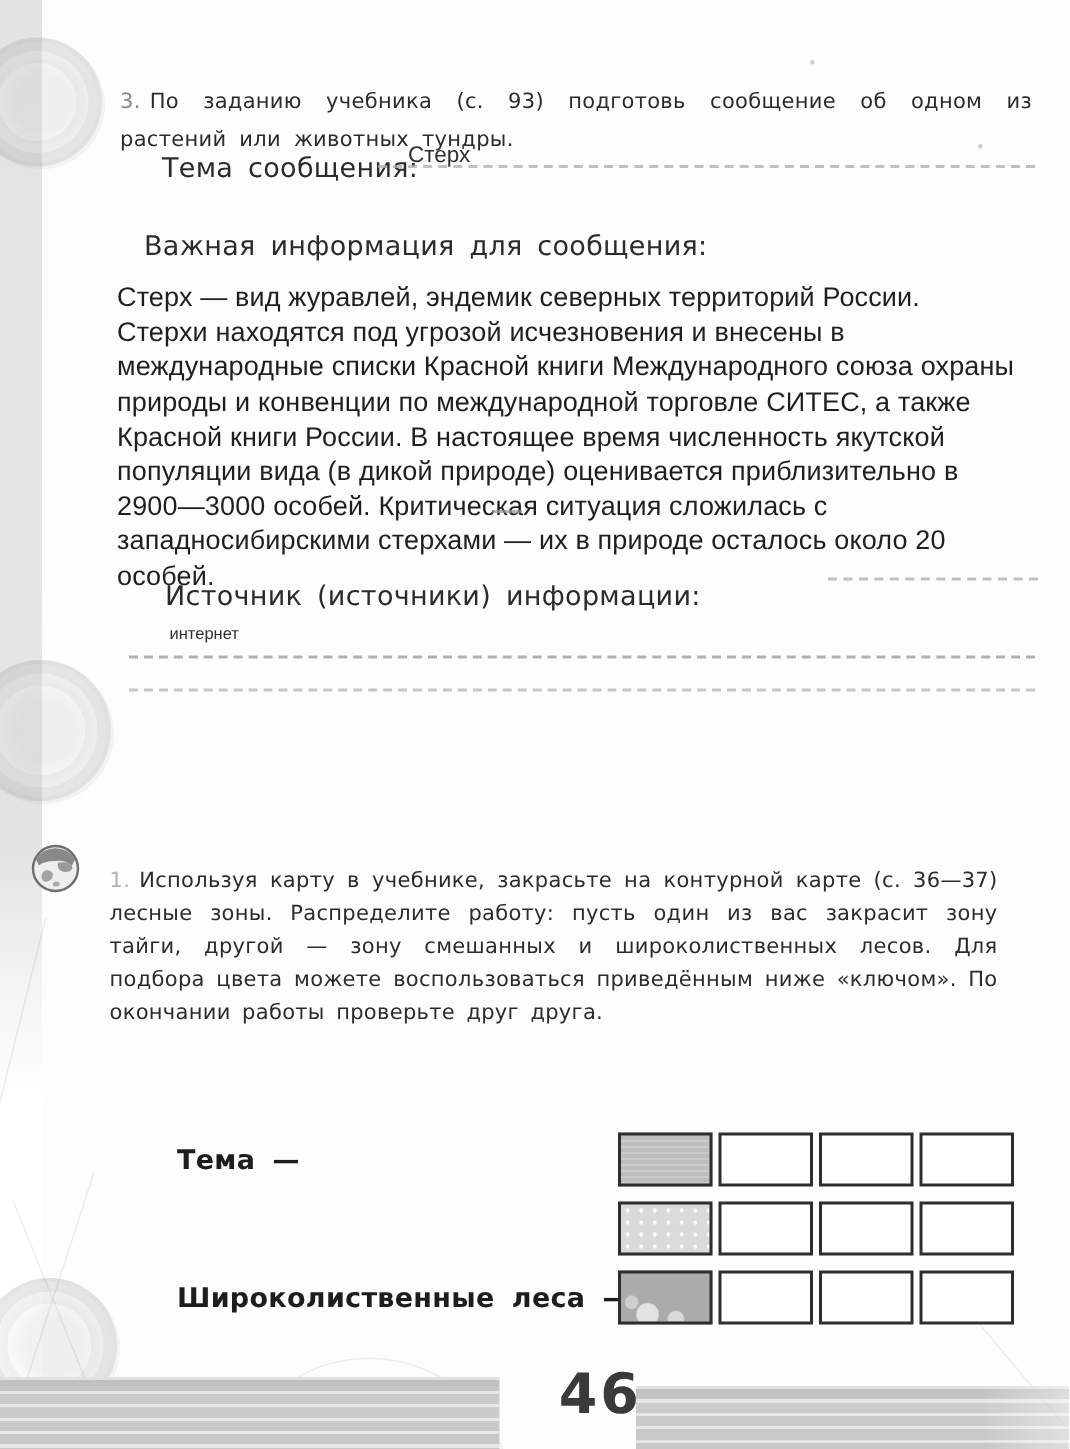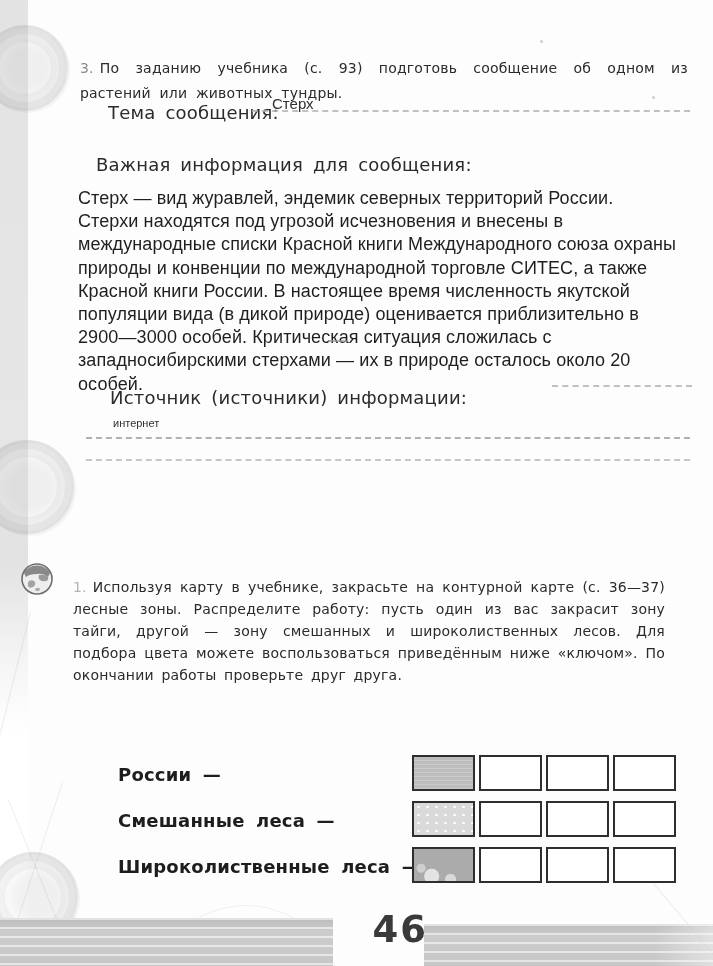--- a/index.html
+++ b/index.html
@@ -147,30 +147,29 @@
   <span class="field-label source-label">Источник (источники) информации:</span>
   <div class="dash-line source-line"></div>
   <span class="answer source-answer">интернет</span>
   <div class="dash-line ruled-1"></div>
   <div class="dash-line ruled-2"></div>
 
 
   <p class="task-p task1-p"><span class="task-num-light">1.</span><span>Используя карту в учебнике, закрасьте на контурной карте (с. 36—37) лесные зоны. Распределите работу: пусть один из вас закрасит зону тайги, другой — зону смешанных и широколиственных лесов. Для подбора цвета можете воспользоваться приведённым ниже «ключом». По окончании работы проверьте друг друга.</span></p>
 
   <div class="key-row row-2">
-    <span class="key-label">России —</span>
+    <span class="key-label">Тема —</span>
     <span class="boxes">
       <span class="box box-filled tex-taiga" style="background-color: rgb(189, 189, 189);"></span>
       <span class="box"></span>
       <span class="box"></span>
       <span class="box"></span>
     </span>
   </div>
   <div class="key-row row-3">
-    <span class="key-label">Смешанные леса —</span>
     <span class="boxes">
       <span class="box box-filled tex-mixed" style="background-color: rgb(218, 218, 218);"></span>
       <span class="box"></span>
       <span class="box"></span>
       <span class="box"></span>
     </span>
   </div>
   <div class="key-row row-4">
     <span class="key-label">Широколиственные леса —</span>
     <span class="boxes">

